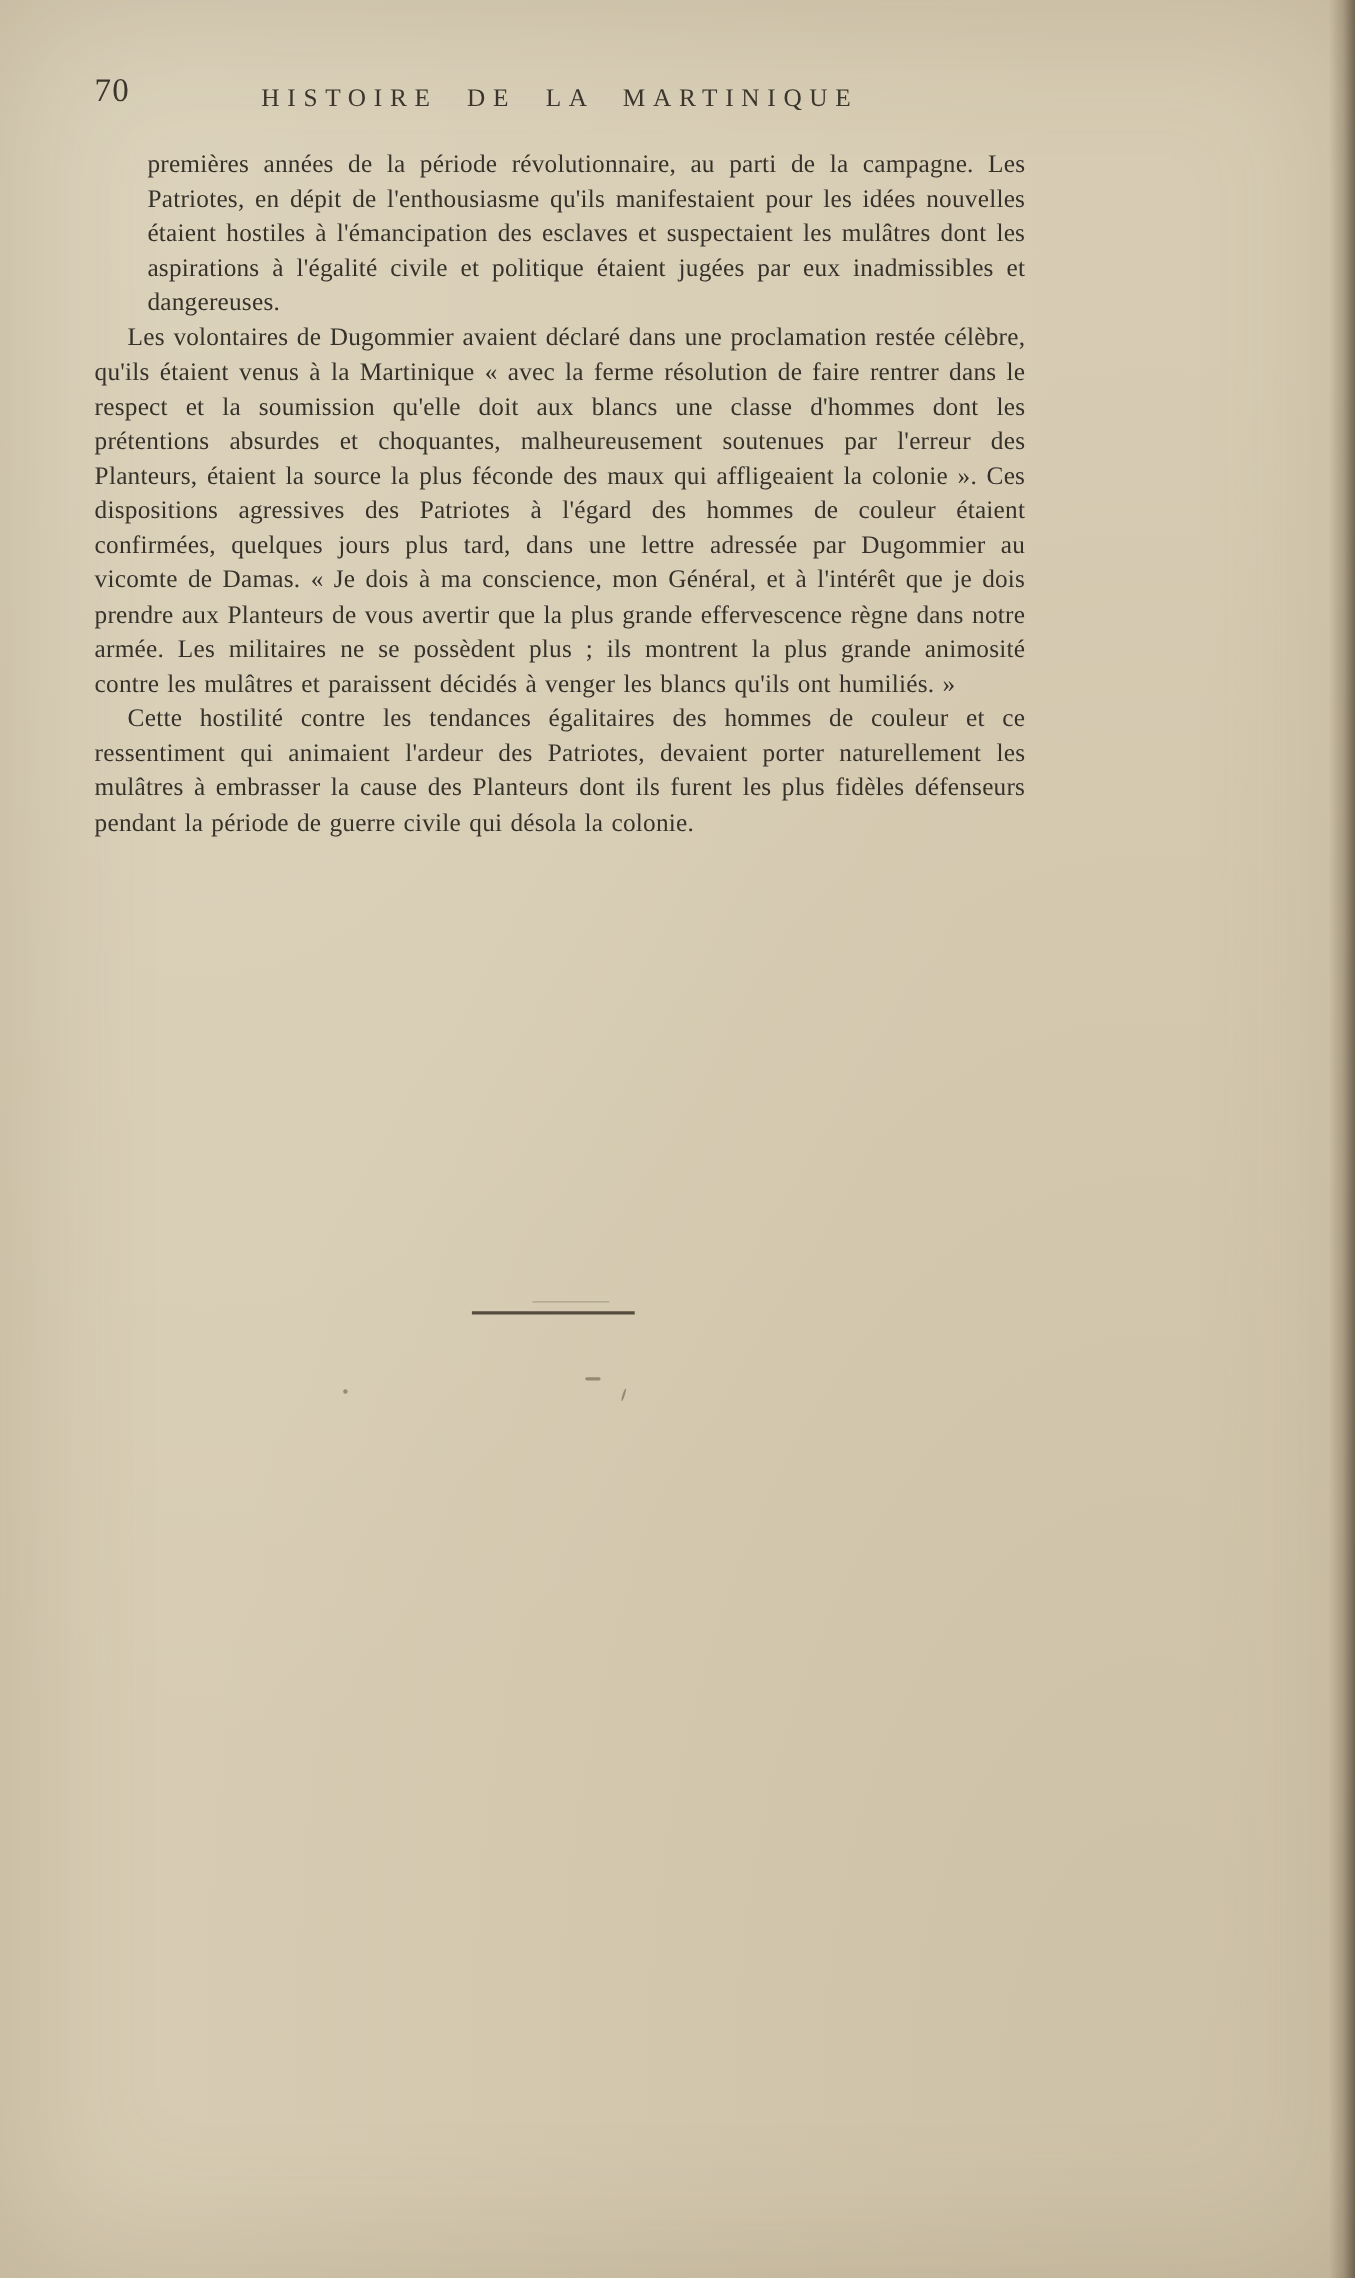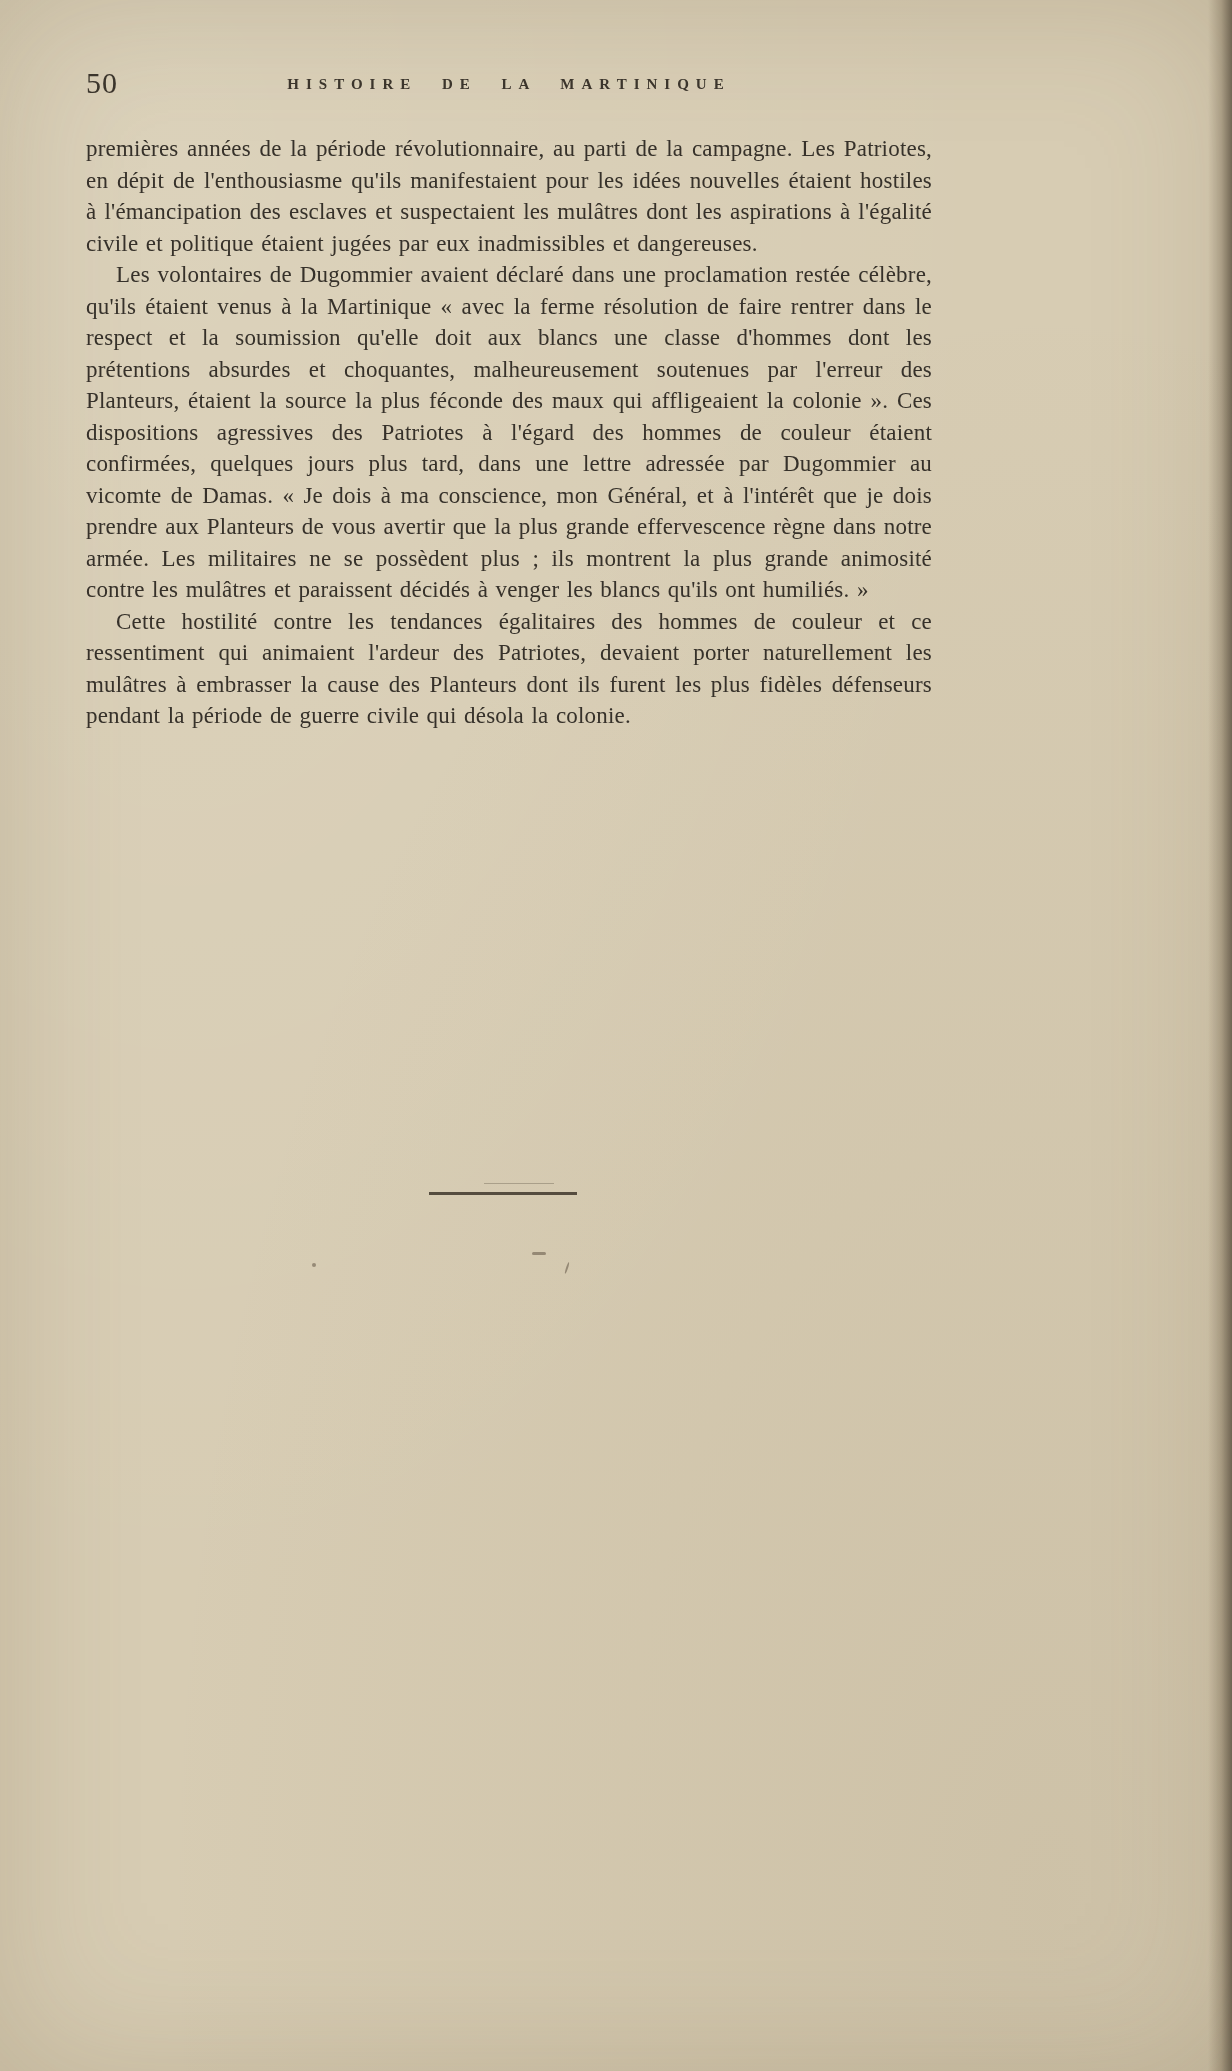--- a/index.html
+++ b/index.html
@@ -54,22 +54,22 @@
     letter-spacing: 1px;
     color: #3b352c;
   }
 
   .running-title {
     position: absolute;
     left: 0;
     right: 0;
     top: 76px;
     text-align: center;
-    font-size: 15px;
-    font-weight: bold;
+    font-size: 23px;
+    font-weight: normal;
     letter-spacing: 7px;
     word-spacing: 14px;
     color: #3b352c;
     white-space: nowrap;
   }
 
   .text-block {
     position: absolute;
     top: 133px;
     left: 0;
@@ -80,20 +80,21 @@
     letter-spacing: 0.2px;
     word-spacing: 1.5px;
   }
 
   .text-block p {
     margin: 0;
     text-indent: 30px;
   }
   .text-block p.no-indent {
     text-indent: 0;
+    margin-left: 48px;
   }
 
   .signature {
     margin-top: 10px;
     text-align: right;
     padding-right: 62px;
     font-size: 23px;
     letter-spacing: 3px;
   }
 
@@ -124,21 +125,21 @@
   .speck-2 { left: 566px; top: 1262px; width: 2px;  height: 12px; transform: rotate(18deg); }
   .speck-3 { left: 312px; top: 1263px; width: 4px;  height: 4px; }
 </style>
 </head>
 <body>
 
 <div class="page">
 
   <div class="content">
 
-    <span class="page-number">50</span>
+    <span class="page-number">70</span>
 
     <span class="running-title">HISTOIRE DE LA MARTINIQUE</span>
 
     <div class="text-block">
       <p class="no-indent">premières années de la période révolutionnaire, au parti de la campagne. Les Patriotes, en dépit de l'enthousiasme qu'ils manifestaient pour les idées nouvelles étaient hostiles à l'émancipation des esclaves et suspectaient les mulâtres dont les aspirations à l'égalité civile et politique étaient jugées par eux inadmissibles et dangereuses.</p>
       <p>Les volontaires de Dugommier avaient déclaré dans une proclamation restée célèbre, qu'ils étaient venus à la Martinique « avec la ferme résolution de faire rentrer dans le respect et la soumission qu'elle doit aux blancs une classe d'hommes dont les prétentions absurdes et choquantes, malheureusement soutenues par l'erreur des Planteurs, étaient la source la plus féconde des maux qui affligeaient la colonie ». Ces dispositions agressives des Patriotes à l'égard des hommes de couleur étaient confirmées, quelques jours plus tard, dans une lettre adressée par Dugommier au vicomte de Damas. « Je dois à ma conscience, mon Général, et à l'intérêt que je dois prendre aux Planteurs de vous avertir que la plus grande effervescence règne dans notre armée. Les militaires ne se possèdent plus ; ils montrent la plus grande animosité contre les mulâtres et paraissent décidés à venger les blancs qu'ils ont humiliés. »</p>
       <p>Cette hostilité contre les tendances égalitaires des hommes de couleur et ce ressentiment qui animaient l'ardeur des Patriotes, devaient porter naturellement les mulâtres à embrasser la cause des Planteurs dont ils furent les plus fidèles défenseurs pendant la période de guerre civile qui désola la colonie.</p>
 
     </div>
 

